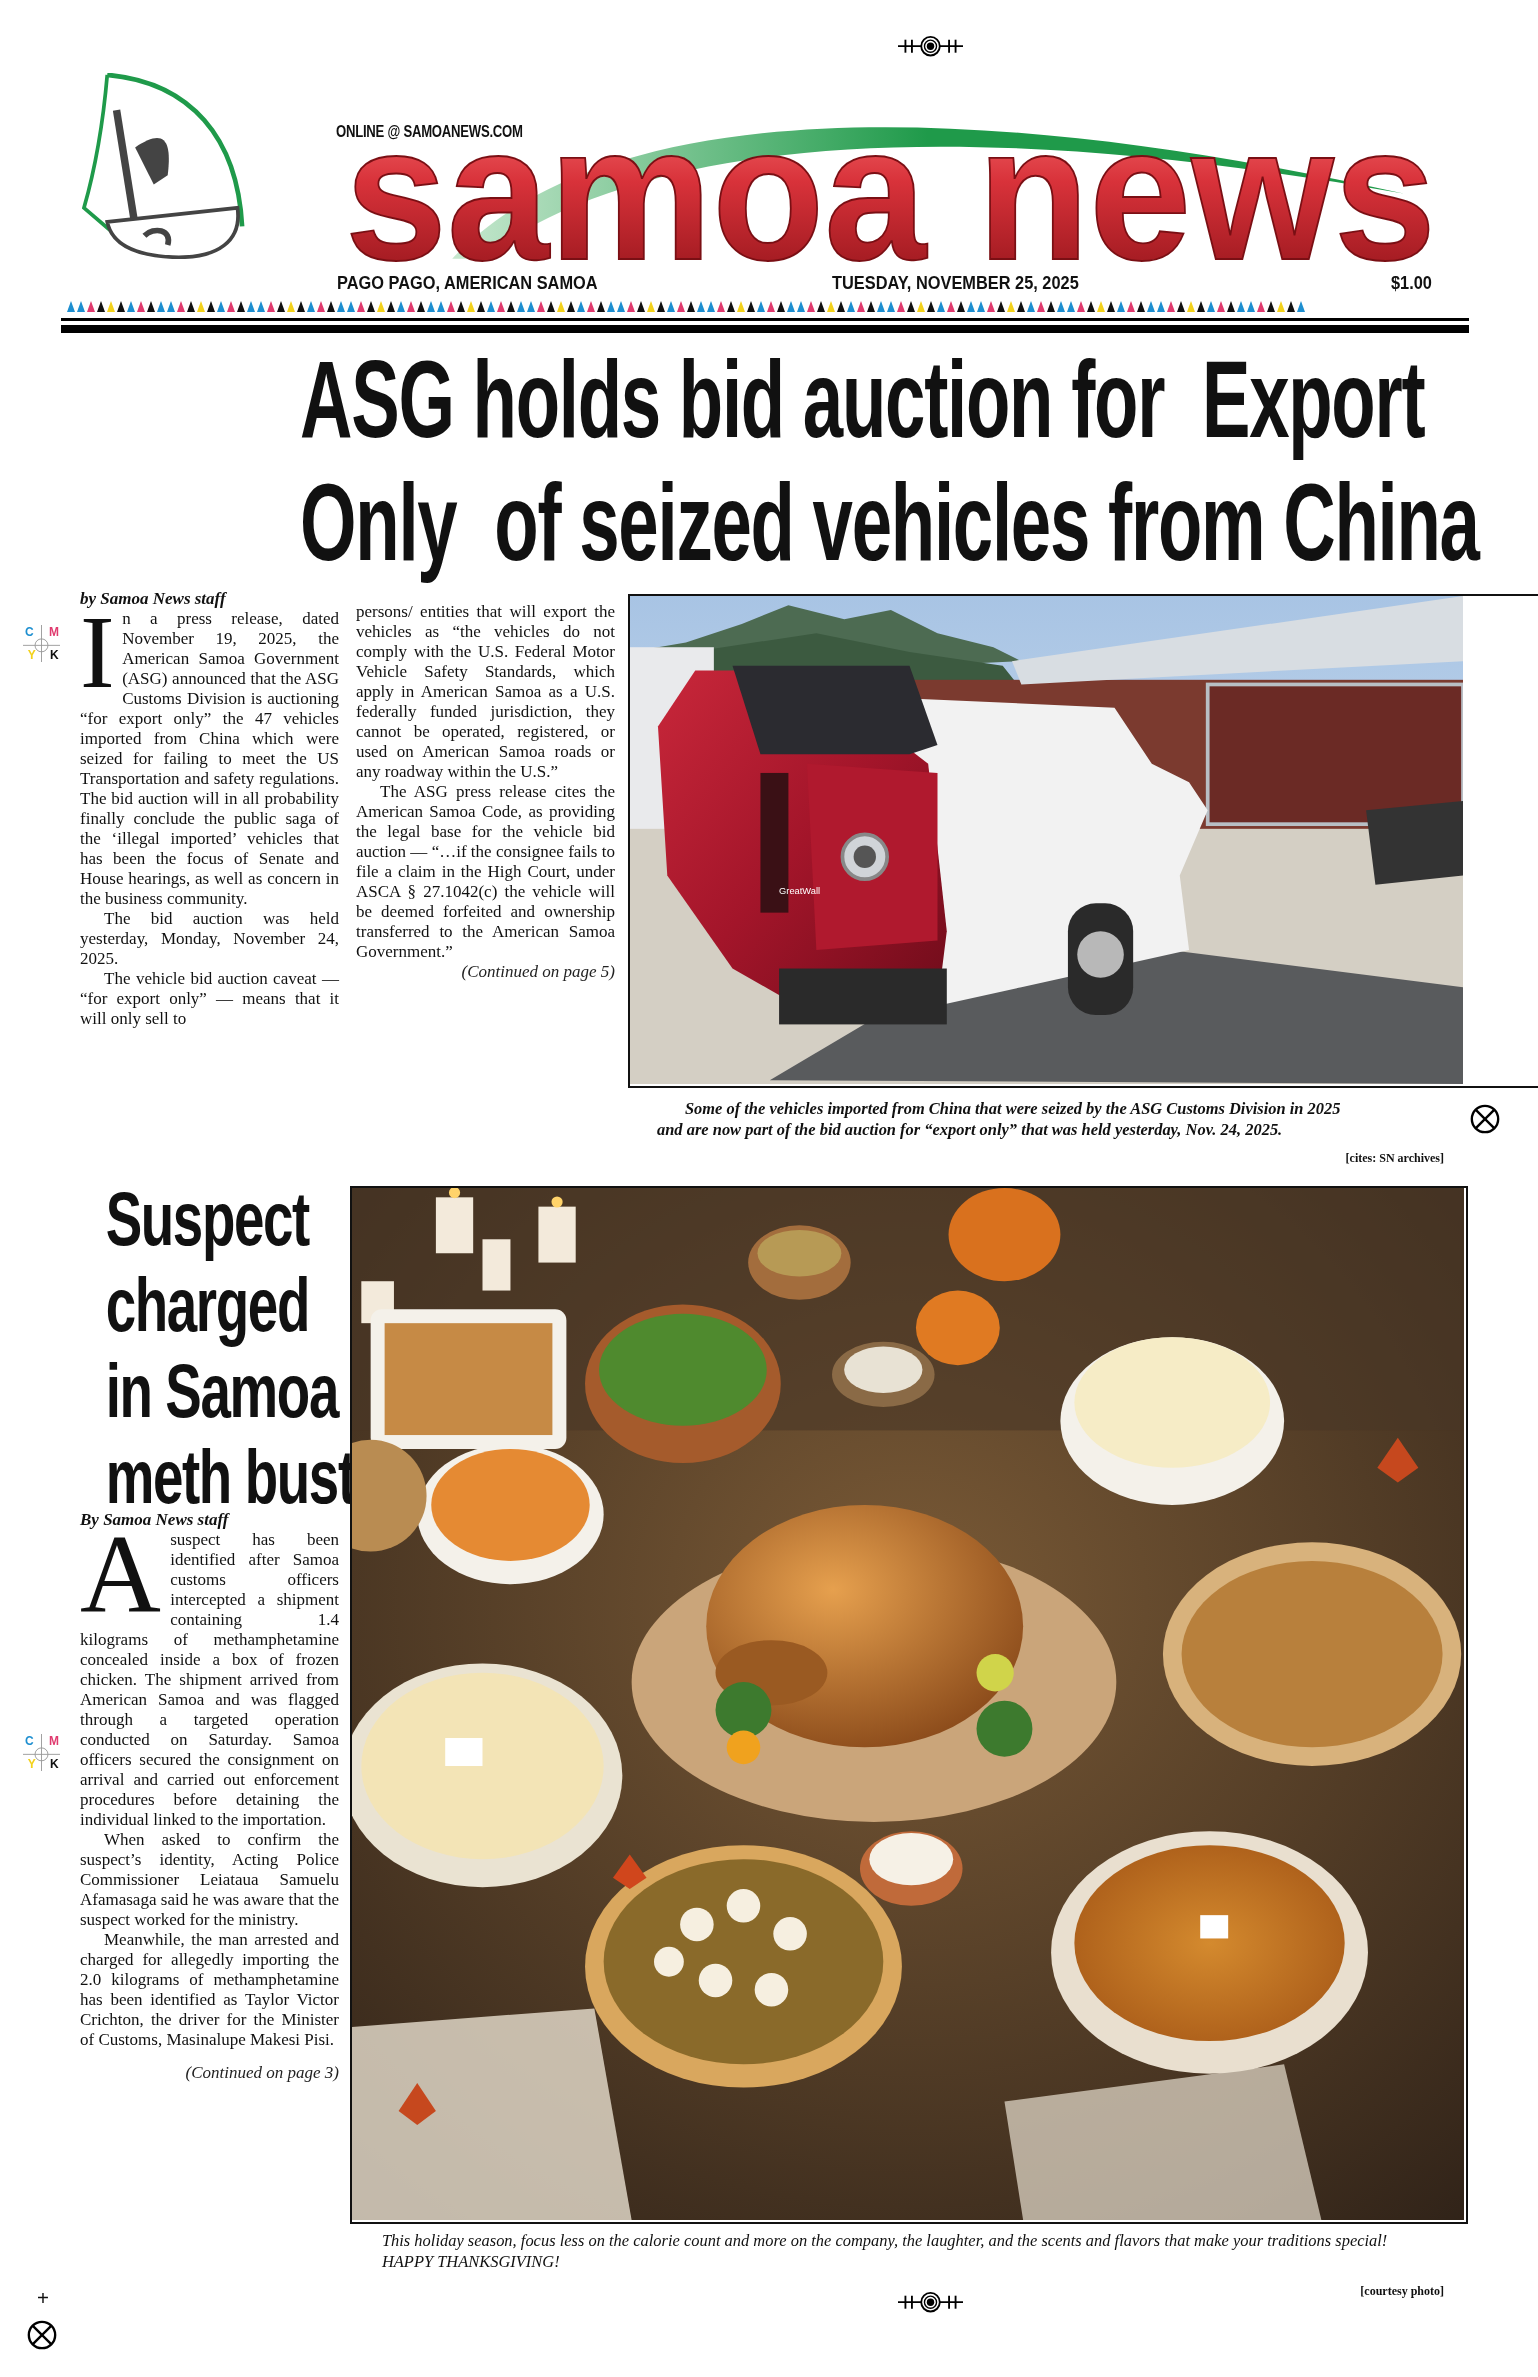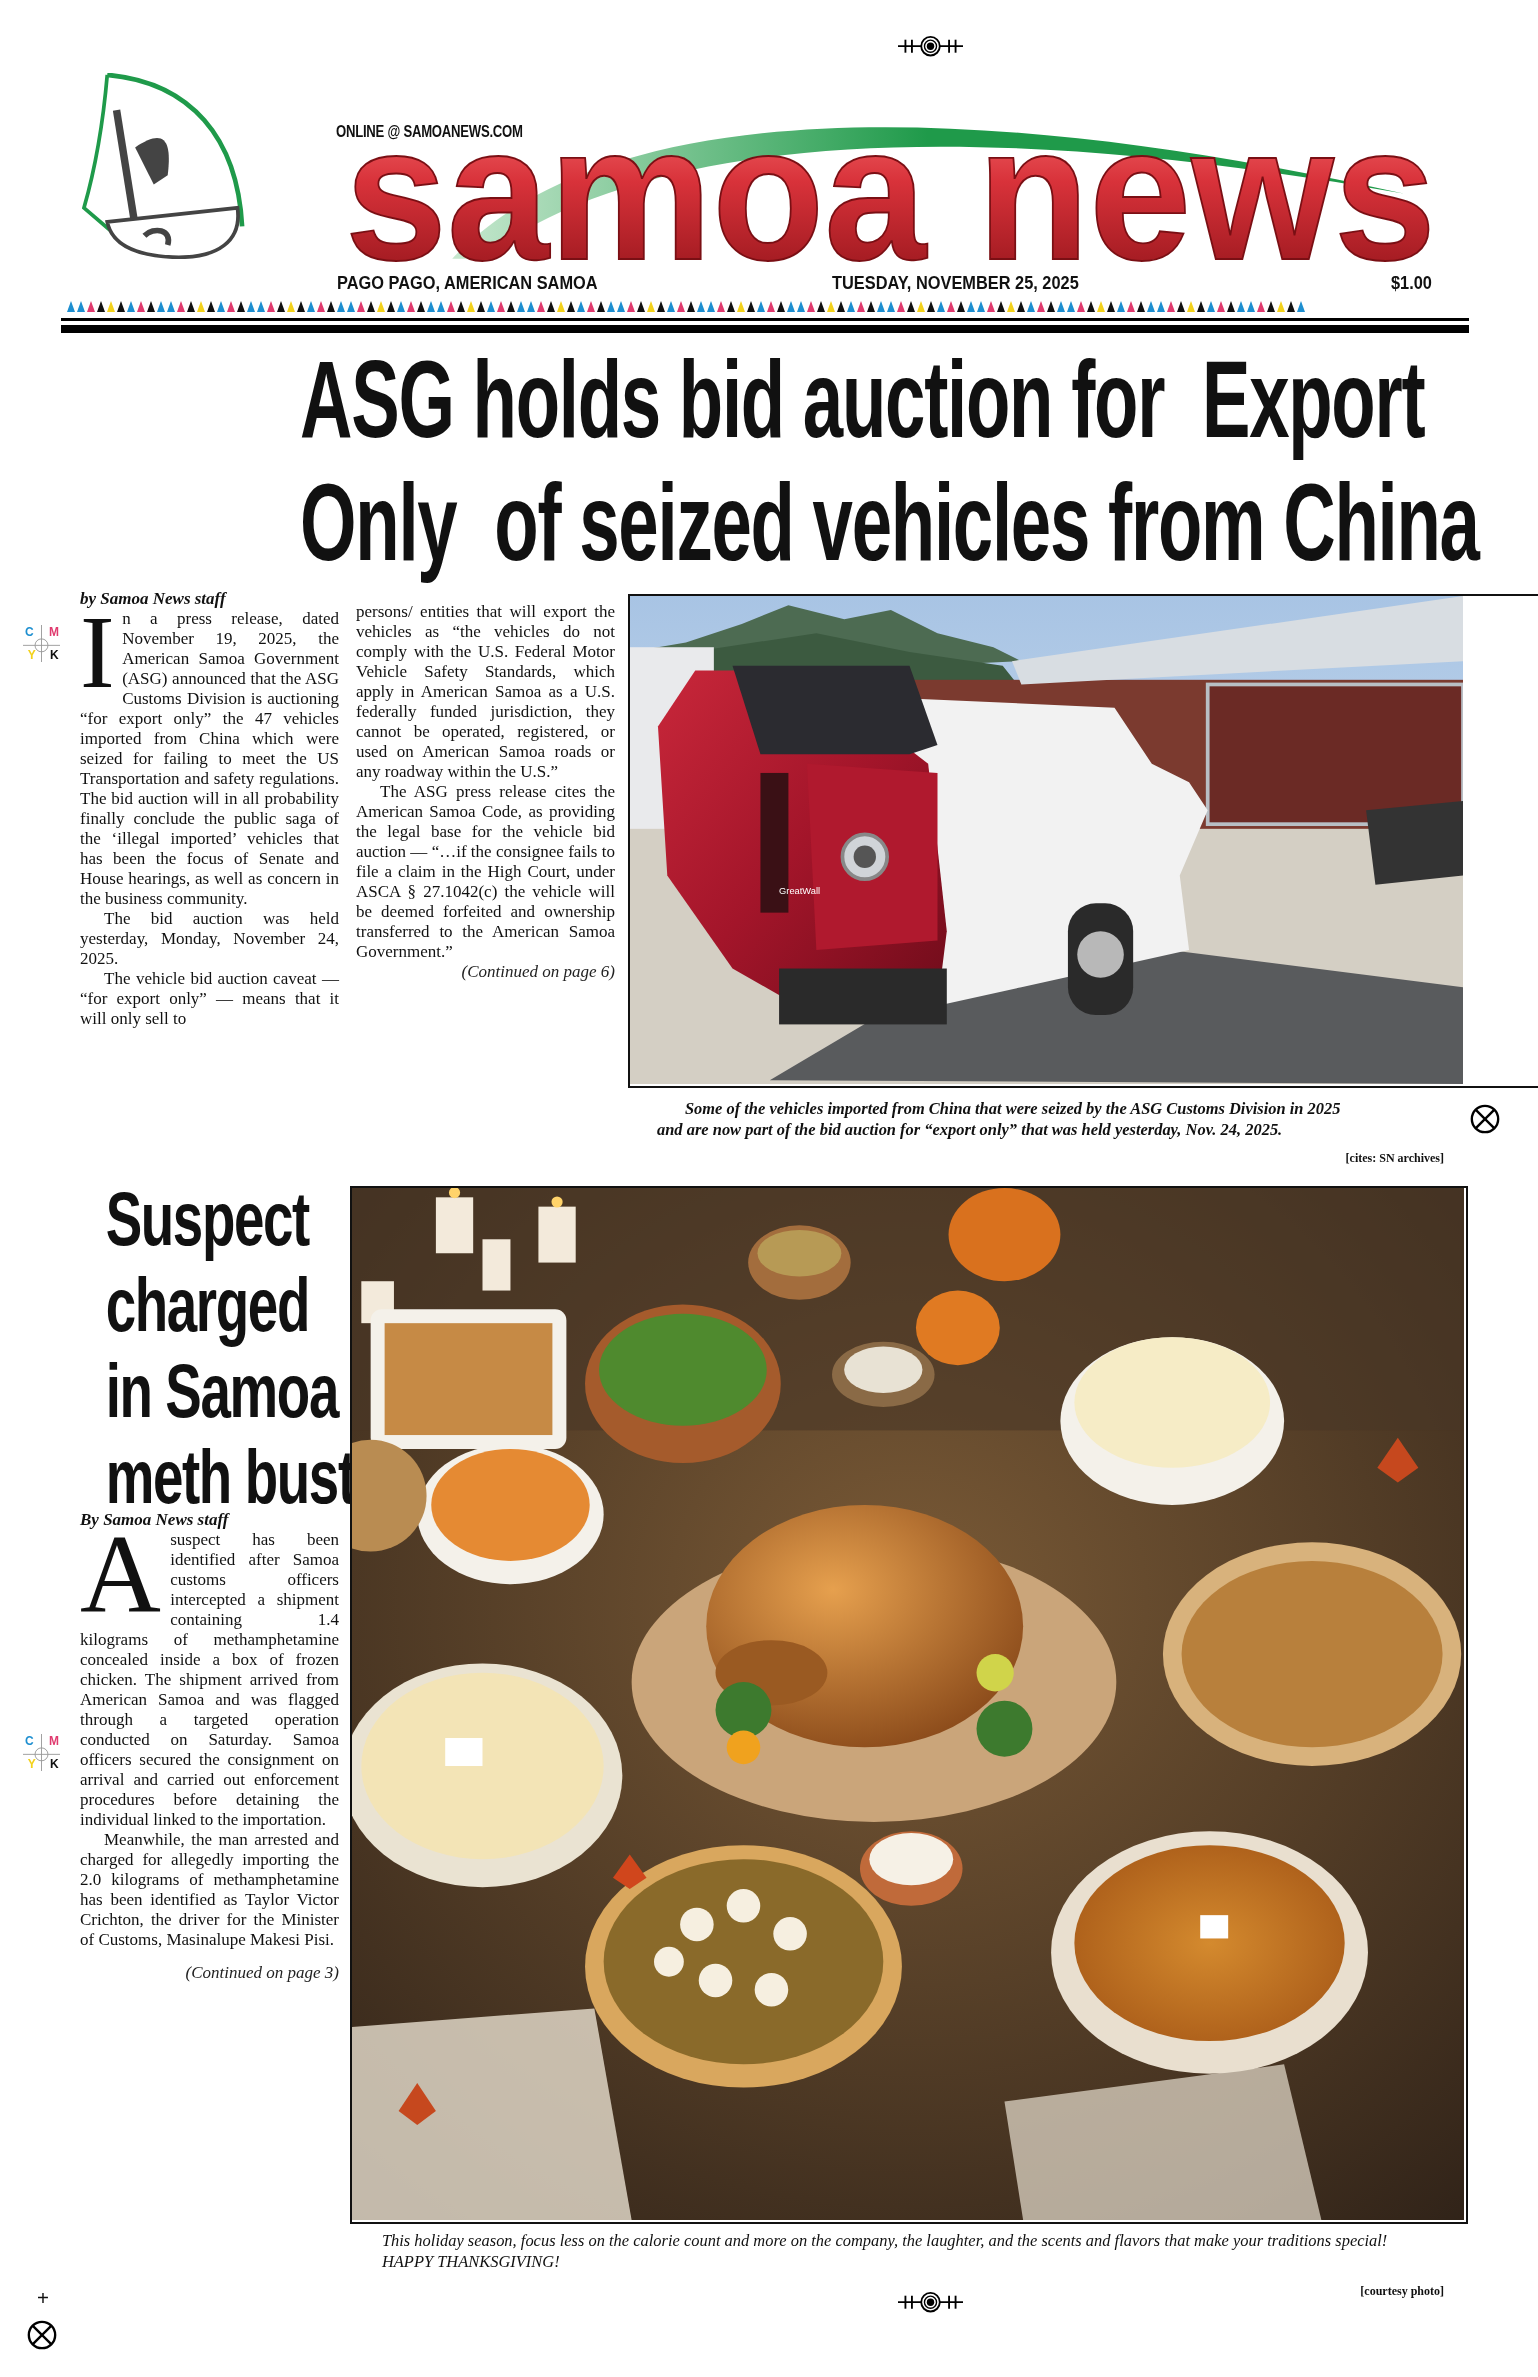--- a/index.html
+++ b/index.html
@@ -281,21 +281,21 @@
 <article class="abs col" style="left:80px;top:589px;width:259px;">
   <div class="byline">by Samoa News staff</div>
   <p class="first"><span class="dropcap">I</span><span>n a press release, dated November 19, 2025, the American Samoa Government (ASG) announced that the ASG Customs Division is auctioning “for export only” the 47 vehicles imported from China which were seized for failing to meet the US Transportation and safety regulations. The bid auction will in all probability finally conclude the public saga of the ‘illegal imported’ vehicles that has been the focus of Senate and House hearings, as well as concern in the business community.</span></p>
   <p>The bid auction was held yesterday, Monday, November 24, 2025.</p>
   <p>The vehicle bid auction caveat — “for export only” — means that it will only sell to</p>
 </article>
 
 <article class="abs col" style="left:356px;top:602px;width:259px;">
   <p class="first">persons/ entities that will export the vehicles as “the vehicles do not comply with the U.S. Federal Motor Vehicle Safety Standards, which apply in American Samoa as a U.S. federally funded jurisdiction, they cannot be operated, registered, or used on American Samoa roads or any roadway within the U.S.”</p>
   <p>The ASG press release cites the American Samoa Code, as providing the legal base for the vehicle bid auction — “…if the consignee fails to file a claim in the High Court, under ASCA § 27.1042(c) the vehicle will be deemed forfeited and ownership transferred to the American Samoa Government.”</p>
-  <div class="cont">(Continued on page 6)</div>
+  <div class="cont">(Continued on page 5)</div>
 </article>
 
 <figure class="abs photo-frame" style="left:628px;top:594px;width:942px;height:494px;">
   <svg width="833" height="488" viewBox="0 0 894 524" preserveAspectRatio="none">
     <defs>
       <linearGradient id="sky" x1="0" y1="0" x2="0" y2="1">
           <stop offset="0" stop-color="#a8c4e4"></stop>
           <stop offset="1" stop-color="#d9e6f2"></stop>
         </linearGradient>
       <linearGradient id="truckred" x1="0" y1="0" x2="1" y2="1">
@@ -336,20 +336,21 @@
 <h2 class="abs sub-headline">
   <span>Suspect</span>
   <span>charged</span>
   <span>in Samoa</span>
   <span>meth bust</span>
 </h2>
 
 <article class="abs col" style="left:80px;top:1510px;width:259px;">
   <div class="byline">By Samoa News staff</div>
   <p class="first"><span class="dropcap" style="font-size:112px;line-height:80px;margin-right:9.3px;">A</span><span>suspect has been identified after Samoa customs officers intercepted a shipment containing 1.4 kilograms of methamphetamine concealed inside a box of frozen chicken. The shipment arrived from American Samoa and was flagged through a targeted operation conducted on Saturday. Samoa officers secured the consignment on arrival and carried out enforcement procedures before detaining the individual linked to the importation.</span></p>
+  <p>When asked to confirm the suspect’s identity, Acting Police Commissioner Leiataua Samuelu Afamasaga said he was aware that the suspect worked for the ministry.</p>
   <p>Meanwhile, the man arrested and charged for allegedly importing the 2.0 kilograms of methamphetamine has been identified as Taylor Victor Crichton, the driver for the Minister of Customs, Masinalupe Makesi Pisi.</p>
   <div class="cont" style="margin-top:13px;">(Continued on page 3)</div>
 </article>
 
 <figure class="abs photo-frame" style="left:350px;top:1186px;width:1118px;height:1038px;">
   <svg width="1112" height="1032" viewBox="0 0 1193 1107" preserveAspectRatio="none">
     <defs>
       <radialGradient id="warm" cx="0.5" cy="0.4" r="0.8">
           <stop offset="0" stop-color="#7a5a36"></stop>
           <stop offset="1" stop-color="#2f2218"></stop>

